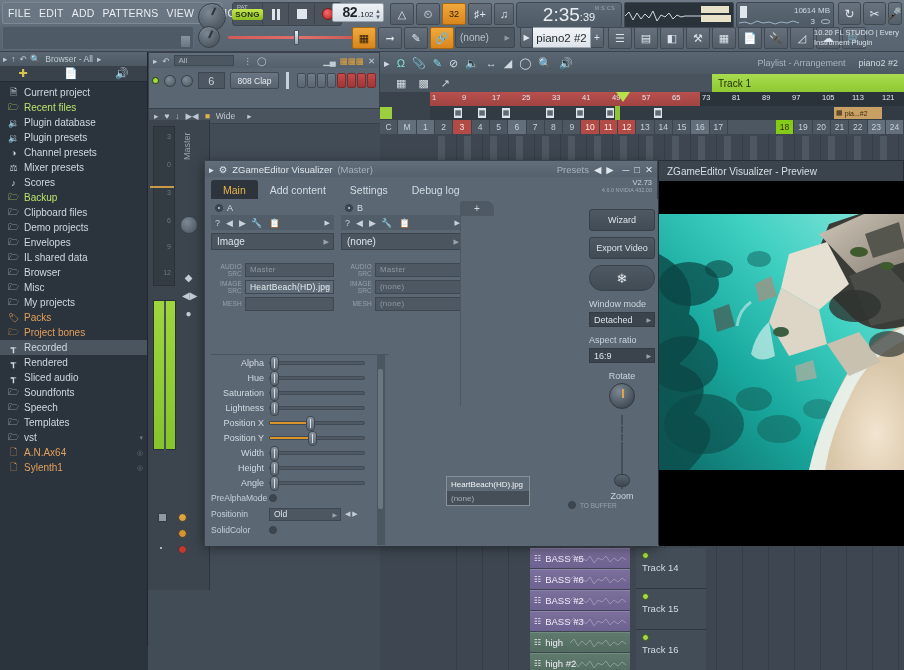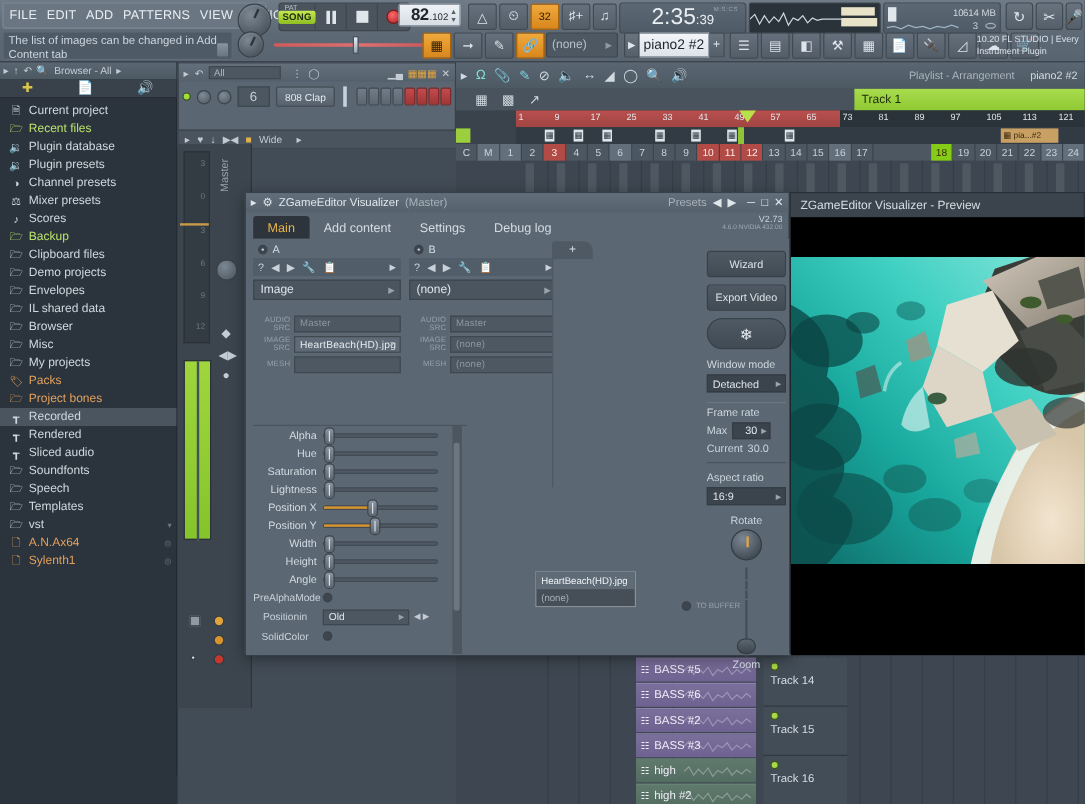--- a/index.html
+++ b/index.html
@@ -467,21 +467,21 @@
     position:relative; width:96px; height:4px; background:#4e5963;
     border:1px solid #424b54; border-radius:2px;
   }
   .strack .fill { position:absolute; left:0; top:0; height:2px; background:#d9952c; }
   .sthumb {
     position:absolute; top:-6px; width:9px; height:15px; border-radius:4px;
     background:linear-gradient(#8a95a0,#5c6670); border:1px solid #3d464f;
   }
   .sthumb::after { content:''; position:absolute; left:3px; top:2px; width:1px; height:9px; background:#d9e0e6; }
   .crow { display:flex; align-items:center; height:16px; font-size:8.5px; color:#c8d1d9; }
-  .crow .cl { width:58px; text-align:center; padding-right:5px; flex:0 0 58px; }
+  .crow .cl { width:58px; text-align:left; padding-right:5px; flex:0 0 58px; }
   .combobox {
     width:72px; height:13px; background:#4c5761; border:1px solid #3e4750;
     display:flex; align-items:center; padding-left:4px; font-size:8.5px; color:#dde4ea;
     position:relative;
   }
   .combobox .ar { position:absolute; right:3px; font-size:6px; color:#98a2ab; }
   #sp-scroll {
     position:absolute; right:4px; top:0; width:8px; height:190px; background:#4b5660;
   }
   #sp-scroll .bar { position:absolute; left:1px; top:14px; width:5px; height:140px; background:#6b7680; border-radius:2px; }
@@ -565,21 +565,20 @@
     <span class="mi">EDIT</span>
     <span class="mi">ADD</span>
     <span class="mi">PATTERNS</span>
     <span class="mi">VIEW</span>
     <span class="mi">OPTIONS</span>
     <span class="mi">TOOLS</span>
     <span class="mi">HELP</span>
   </div>
 
   <div id="hintbar" class="abs">
-    <span>The list of images can be changed in Add Content tab</span>
     <span id="hint-knob" class="abs"></span>
   </div>
 
   <div id="knob-master" class="bigknob abs"></div>
   <div id="knob-pitch" class="bigknob abs"></div>
 
   <div id="pitch-slider" class="abs">
     <div class="track"></div>
     <div class="thumb"></div>
   </div>
@@ -1262,34 +1261,20 @@
 
       <div id="rightpanel">
         <div class="rbtn">Wizard</div>
         <div class="rbtn">Export Video</div>
         <div id="snowbtn">❄</div>
         <div class="rlabel">Window mode</div>
         <div class="rselect">
           <span>Detached</span>
           <span class="ar">▶</span>
         </div>
-        <div id="framebox">
-          <div class="ttl">Frame rate</div>
-          <div class="frow">
-            <span>Max</span>
-            <span class="fval">
-              <span>30</span>
-              <span class="ar">▶</span>
-            </span>
-          </div>
-          <div class="frow">
-            <span>Current</span>
-            <span>30.0</span>
-          </div>
-        </div>
         <div class="rlabel">Aspect ratio</div>
         <div class="rselect">
           <span>16:9</span>
           <span class="ar">▶</span>
         </div>
         <div id="rotlbl">Rotate</div>
         <div id="rotknob"></div>
         <div id="zoomslider">
           <div class="zt"></div>
           <div class="zn" style="top:10px"></div>

